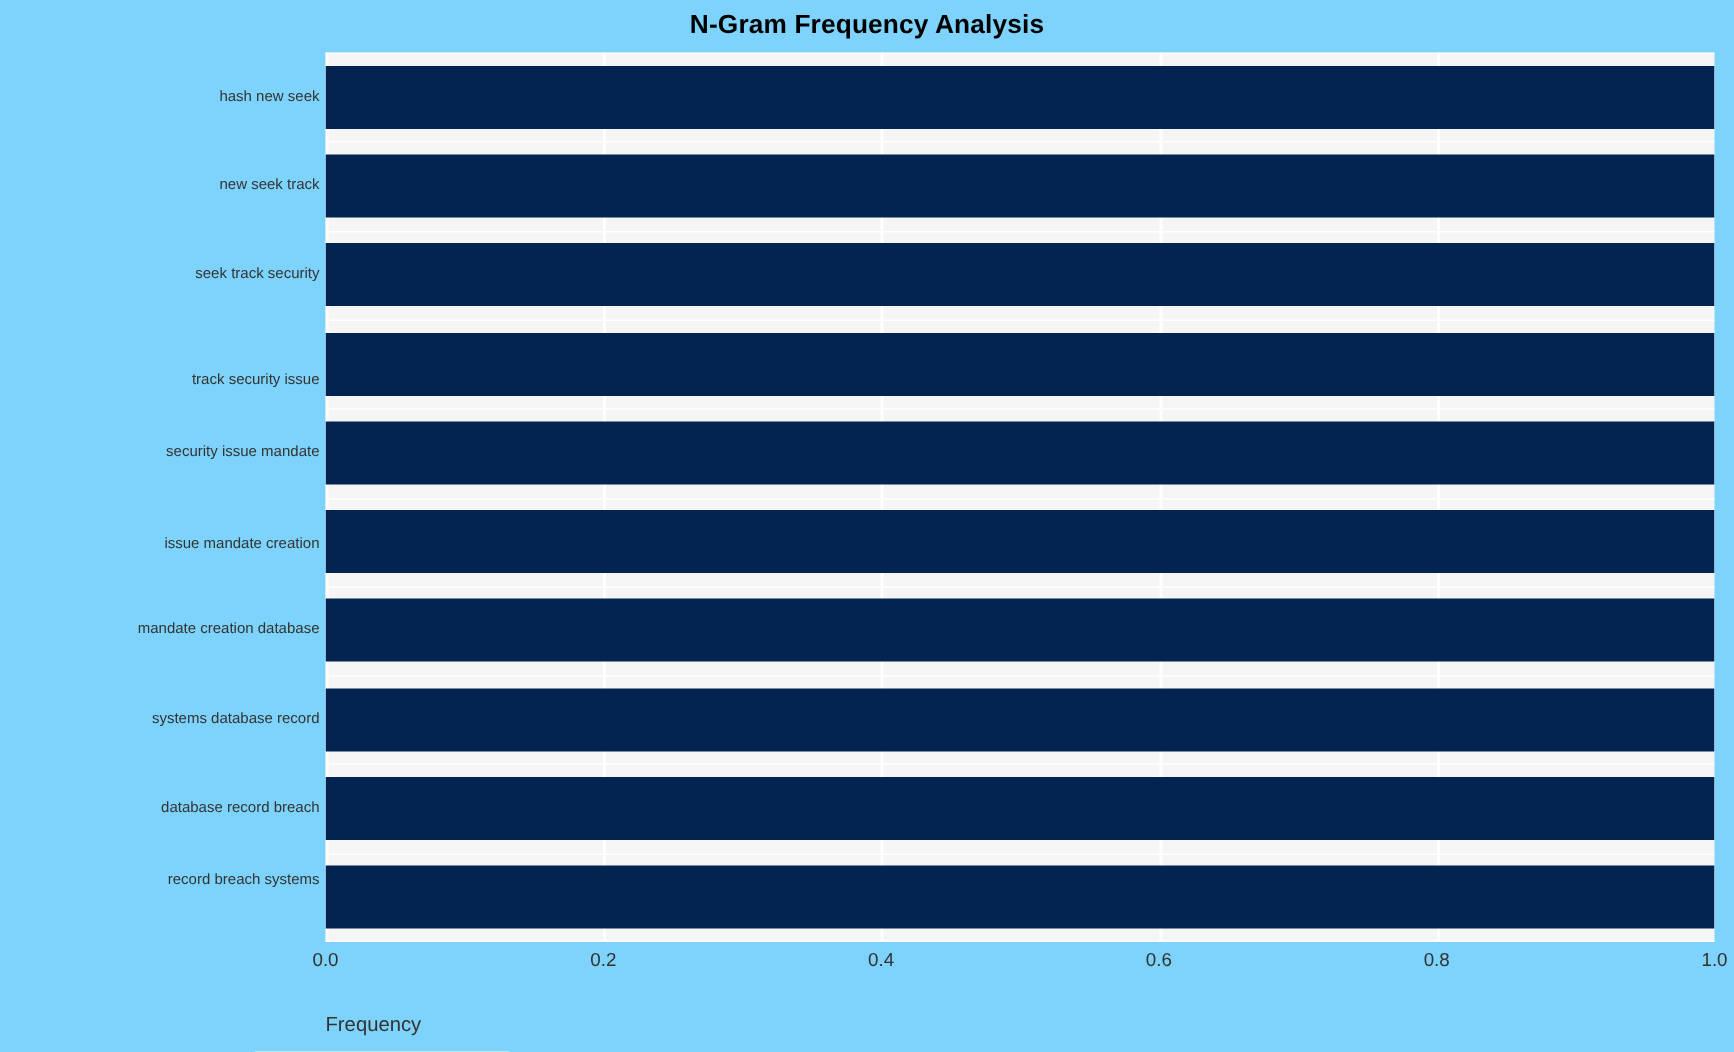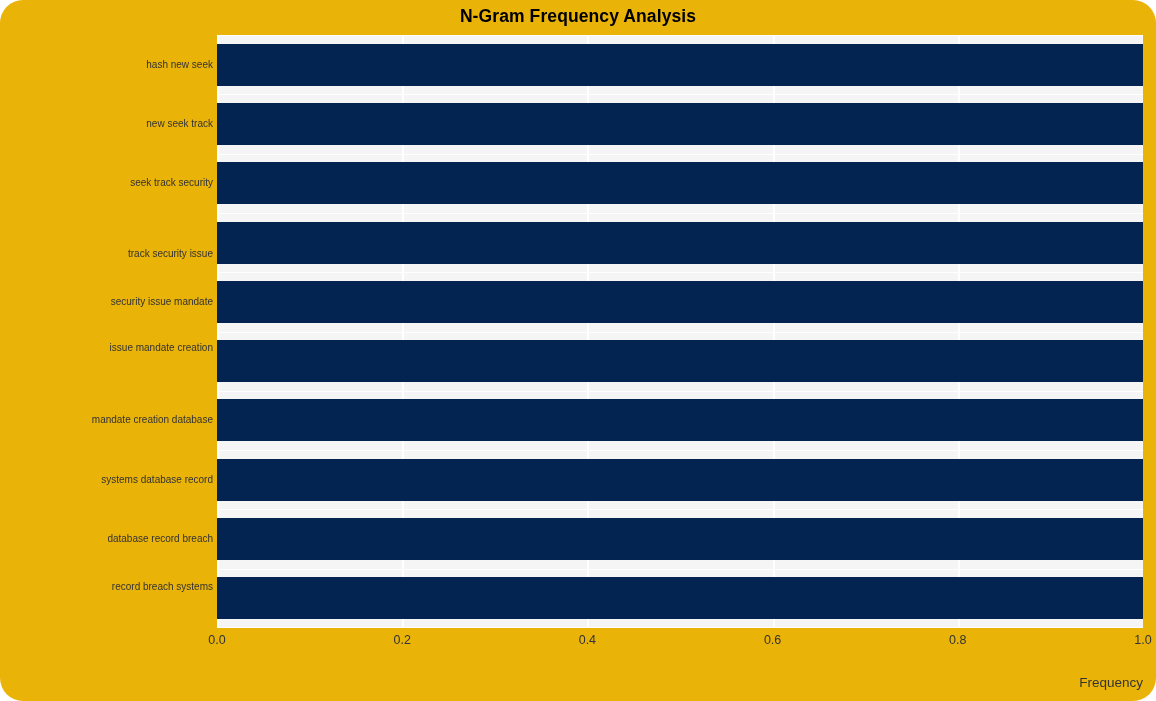--- a/index.html
+++ b/index.html
@@ -13,22 +13,21 @@
     font-family: "Liberation Sans", sans-serif;
     overflow: hidden;
     position: relative;
   }
 
   #figure {
     position: absolute;
     left: 0; top: 0;
     width: 1156px;
     height: 701px;
-    background: #eab308;
-    border-radius: 23px;
+    background: #7dd3fc;
   }
 
   
   #chart-title {
     position: absolute;
     left: 0;
     top: 6px;
     width: 1156px;
     text-align: center;
     font-size: 17.5px;
@@ -109,39 +108,39 @@
     color: #333333;
     white-space: nowrap;
   }
 
   
   #x-axis-label {
     position: absolute;
     left: 217px;
     top: 675px;
     width: 926px;
-    text-align: right;
+    text-align: left;
     font-size: 13.5px;
     color: #333333;
   }
 </style>
 </head>
 <body>
 
 <div id="figure">
 
   <div id="chart-title">N-Gram Frequency Analysis</div>
 
   <div id="y-tick-labels">
       <div class="ytick" style="top: 22.65px;">hash new seek</div>
       <div class="ytick" style="top: 81.95px;">new seek track</div>
       <div class="ytick" style="top: 141.25px;">seek track security</div>
       <div class="ytick" style="top: 212px;">track security issue</div>
       <div class="ytick" style="top: 259.85px;">security issue mandate</div>
-      <div class="ytick" style="top: 306px;">issue mandate creation</div>
+      <div class="ytick" style="top: 321px;">issue mandate creation</div>
       <div class="ytick" style="top: 378.45px; margin-left: 36px;">mandate creation database</div>
       <div class="ytick" style="top: 437.75px;">systems database record</div>
       <div class="ytick" style="top: 497.05px;">database record breach</div>
       <div class="ytick" style="top: 545px; text-align: right;">record breach systems</div>
     </div>
 
   <div id="plot-area">
       <div class="gridline-v" style="left: 0px;"></div>
       <div class="gridline-v" style="left: 185.2px;"></div>
       <div class="gridline-v" style="left: 370.4px;"></div>

